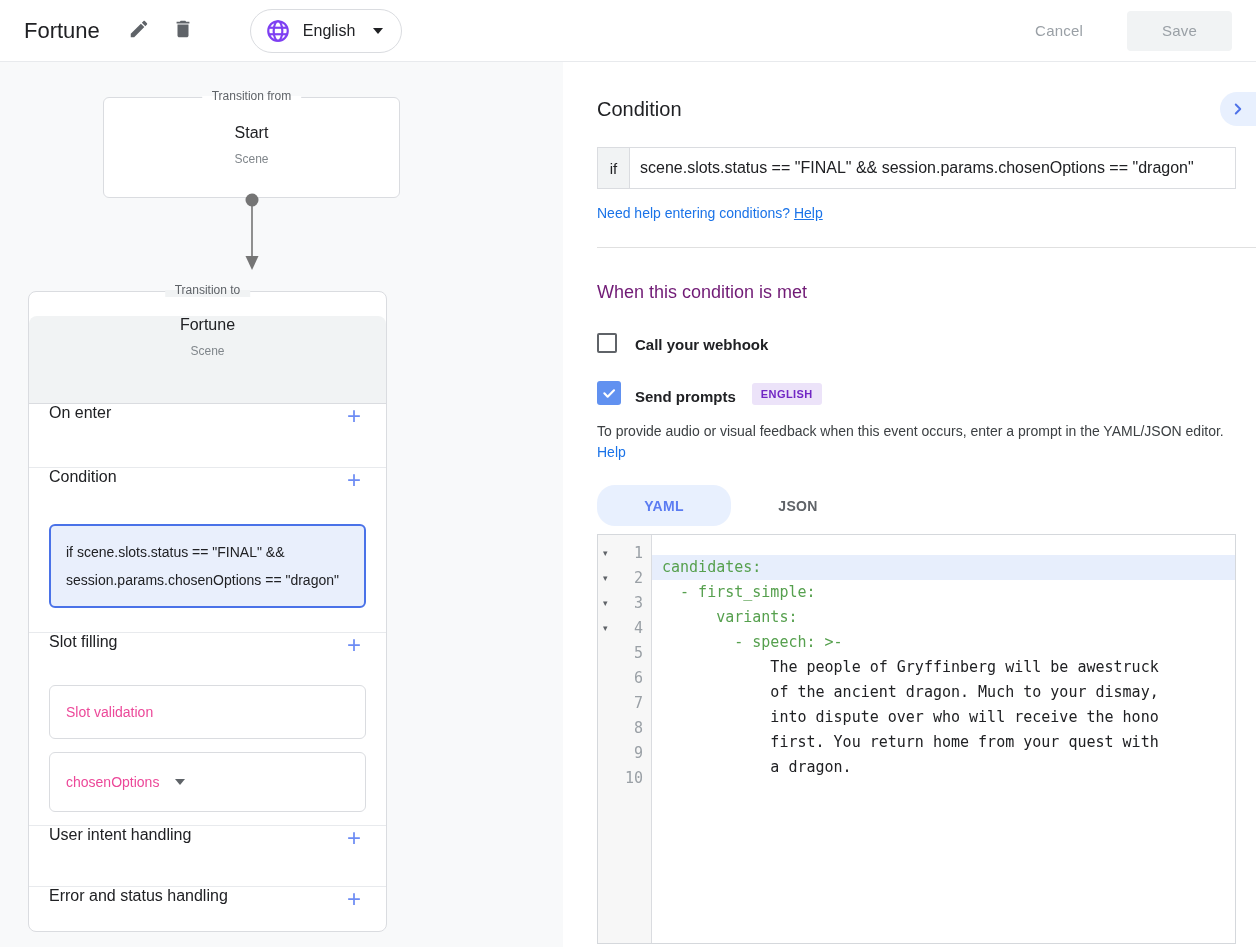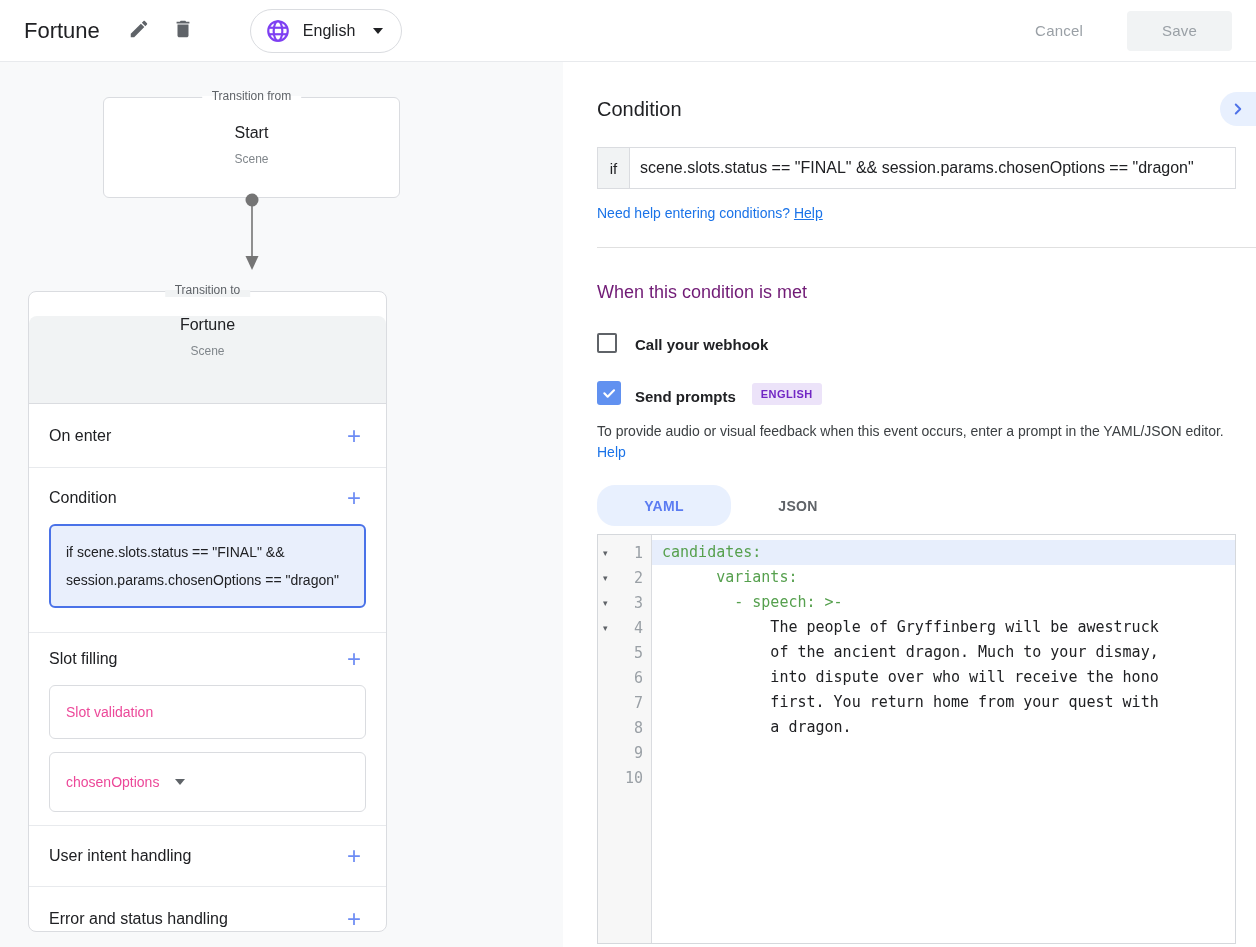--- a/index.html
+++ b/index.html
@@ -40,21 +40,21 @@
   .node-sub { font-size:12px; color:#80868b; margin-top:10px; }
   .connector { position:absolute; left:238px; top:130px; }
 
   
   .scene-card { position:absolute; left:28px; top:229px; width:359px; height:641px;
     background:#fff; border:1px solid #dadce0; border-radius:8px; }
   .scene-head { height:88px; background:#f1f3f4; border-bottom:1px solid #dadce0;
     border-radius:8px 8px 0 0; text-align:center; }
   .scene-head .node-title { margin-top:24px; }
   .sec { padding:0 20px; }
-  .sec-row { height:63px; display:flex; align-items:center; justify-content:space-between; }
+  .sec-row { height:63px; display:flex; justify-content:space-between; }
   .sec-label { font-size:16px; color:#202124; }
   .plus { color:#6d8cf4; font-size:24px; font-weight:400; line-height:20px; width:24px; height:24px;
     display:flex; align-items:center; justify-content:center; cursor:pointer; }
   .plus::before { content:'+'; }
   .sec-divider { border-top:1px solid #e8eaed; }
   .cond-chip { margin:-4px 0 24px 0; background:#e9effc; border:2px solid #4a72e8; border-radius:6px;
     padding:12px 15px; font-size:14px; line-height:28px; color:#202124; cursor:pointer; }
   .slot-card { border:1px solid #dadce0; border-radius:6px; background:#fff; height:54px;
     display:flex; align-items:center; padding:0 16px; font-size:14px; color:#ec4899; margin-bottom:13px; cursor:pointer; }
   .slot-card.dd { height:60px; }
@@ -92,21 +92,21 @@
   .tab { width:134px; height:41px; display:flex; align-items:center; justify-content:center;
     font-size:14px; font-weight:700; letter-spacing:.3px; color:#5f6368; cursor:pointer; background:#fff; border:none; }
   .tab.active { background:#e8f0fe; color:#5b7cf2;border-radius:18px; }
   .editor { margin-top:8px; margin-right:20px; height:410px; border:1px solid #d5d8dc;
     display:flex; overflow:hidden; background:#fff; }
   .gutter { width:54px; flex:none; background:#f7f7f7; border-right:1px solid #dadce0; padding-top:5px; }
   .gutter-row { height:25px; display:flex; align-items:center; }
   .fold { width:17px; font-size:9px; color:#5f6368; padding-left:5px; cursor:pointer; }
   .lnum { flex:1; text-align:right; padding-right:8px; font-family:"DejaVu Sans Mono",monospace;
     font-size:15px; color:#9aa0a6; }
-  .code { flex:1; padding-top:5px; overflow:hidden; cursor:text; }
+  .code { flex:1; padding-top:5px; overflow:hidden; cursor:text;margin-top:15px; }
   .code-row { height:25px; line-height:25px; padding-left:10px; white-space:pre;
     font-family:"DejaVu Sans Mono",monospace; font-size:15px; }
   .code-row.hl { background:#e7eefc; }
   .tok-key { color:#56a04e; }
   .tok-plain { color:#202124; }
 </style>
 </head>
 <body>
 
 <header class="topbar">
@@ -308,20 +308,21 @@
               <span class="fold"></span>
               <span class="lnum">9</span>
             </div>
             <div class="gutter-row">
               <span class="fold"></span>
               <span class="lnum">10</span>
             </div>
           </div>
         <div class="code">
             <div class="code-row hl"><span class="tok-key">candidates:</span></div>
+            <div class="code-row"><span class="tok-key">  - first_simple:</span></div>
             <div class="code-row"><span class="tok-key">      variants:</span></div>
             <div class="code-row"><span class="tok-key">        - speech: &gt;-</span></div>
             <div class="code-row"><span class="tok-plain">            The people of Gryffinberg will be awestruck</span></div>
             <div class="code-row"><span class="tok-plain">            of the ancient dragon. Much to your dismay,</span></div>
             <div class="code-row"><span class="tok-plain">            into dispute over who will receive the hono</span></div>
             <div class="code-row"><span class="tok-plain">            first. You return home from your quest with</span></div>
             <div class="code-row"><span class="tok-plain">            a dragon.</span></div>
             <div class="code-row"></div>
           </div>
       </div>

